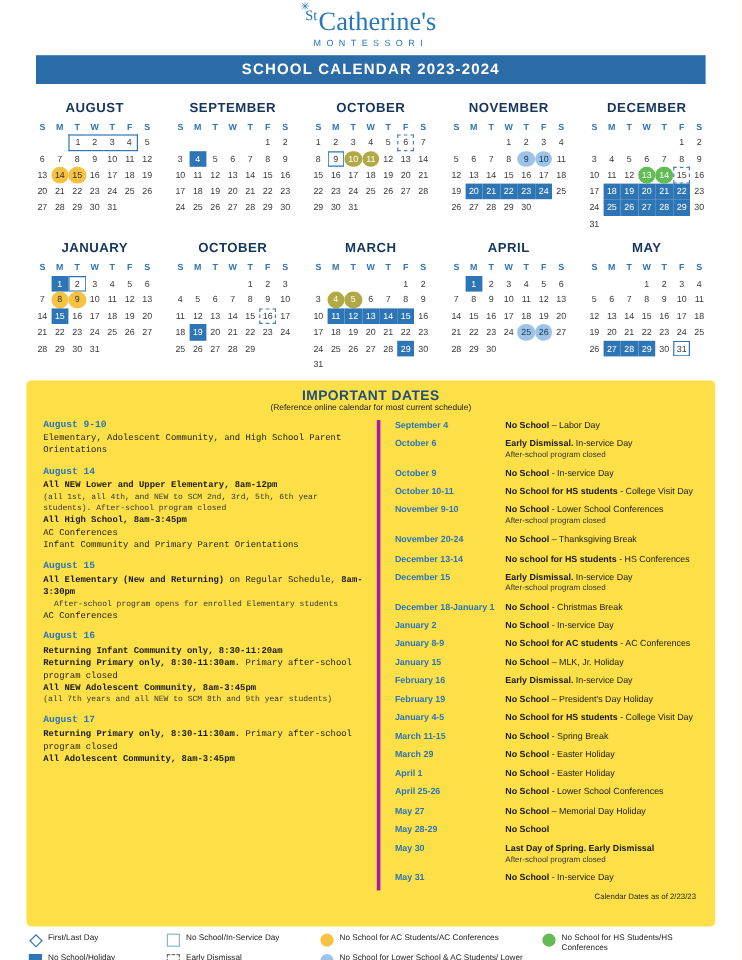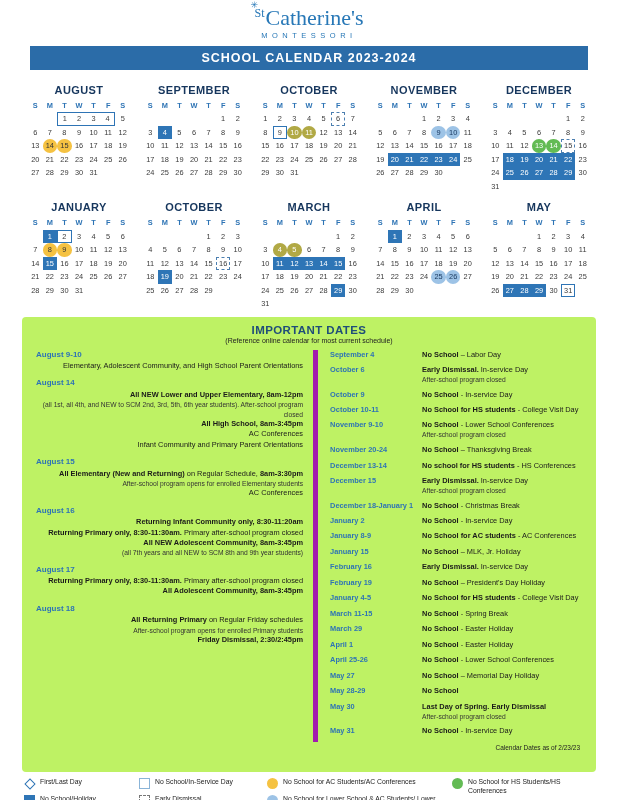--- a/index.html
+++ b/index.html
@@ -27,29 +27,29 @@
   .mk-ac{background:#F5C242;border-radius:50%;color:#333;}
   .mk-ls{background:#9DC3E6;border-radius:50%;color:#16365D;}
   .mk-hs{background:#63BB54;border-radius:50%;color:#fff;}
   .mk-college{background:#B1A945;border-radius:50%;color:#fff;}
   .mk-first::before{content:"";position:absolute;left:50%;top:50%;width:8px;height:8px;
         border:1px solid #2E74B5;transform:translate(-50%,-50%) rotate(45deg);z-index:-1;}
   .mk-boxs{border:1px solid #2E74B5;border-right:none;line-height:11.5px;}
   .mk-boxm{border-top:1px solid #2E74B5;border-bottom:1px solid #2E74B5;line-height:11.5px;}
   .mk-boxe{border:1px solid #2E74B5;border-left:none;line-height:11.5px;}
   
-  .panel{margin:6px 22px 4px;background:#bef264;border-radius:4px;padding:7px 14px 19px;}
+  .panel{margin:6px 22px 4px;background:#fde047;border-radius:4px;padding:7px 14px 19px;}
   .panel-title{text-align:center;font-weight:bold;color:#1F4E79;font-size:11.5px;letter-spacing:0.4px;}
   .panel-sub{text-align:center;font-size:7px;color:#222;margin:1px 0 6px;}
   .cols{display:flex;}
   .col-left{flex:1.06;padding-right:10px;}
-  .col-right{flex:1;border-left:5px solid #a21caf;padding-left:12px;}
-  .sec{margin-bottom:7px;}
+  .col-right{flex:1;border-left:3px solid #a21caf;padding-left:12px;}
+  .sec{margin-bottom:7px;font-family:Liberation Mono, monospace;}
   .sec-date{color:#2E74B5;font-weight:bold;font-size:8px;margin-bottom:2.5px;}
-  .ln{font-size:7.4px;color:#1a1a1a;line-height:1.4;text-align:right;}
+  .ln{font-size:7.4px;color:#1a1a1a;line-height:1.4;}
   .ln.small{font-size:6.7px;color:#333;}
   .ln.indent{padding-left:9px;}
   .b{font-weight:bold;}
   .ent{display:flex;margin-bottom:5.5px;}
   .ent-date{width:92px;flex:none;color:#2E74B5;font-weight:bold;font-size:7.4px;line-height:1.35;}
   .ent-body{flex:1;font-size:7.4px;color:#1a1a1a;line-height:1.35;}
   .ent-sub{font-size:6.7px;color:#333;}
   .asof{text-align:right;font-size:6.5px;color:#222;margin:2px 2px 2px 0;}
   
   .legend{display:flex;margin:6px 24px 0;gap:10px;}
@@ -569,26 +569,20 @@
             <div class="ln"><span class="b">Returning Infant Community only, 8:30-11:20am</span></div>
             <div class="ln"><span class="b">Returning Primary only, 8:30-11:30am.</span><span> Primary after-school program closed</span></div>
             <div class="ln"><span class="b">All NEW Adolescent Community, 8am-3:45pm</span></div>
             <div class="ln small"><span>(all 7th years and all NEW to SCM 8th and 9th year students)</span></div>
           </div>
           <div class="sec">
             <div class="sec-date">August 17</div>
             <div class="ln"><span class="b">Returning Primary only, 8:30-11:30am.</span><span> Primary after-school program closed</span></div>
             <div class="ln"><span class="b">All Adolescent Community, 8am-3:45pm</span></div>
           </div>
-          <div class="sec">
-            <div class="sec-date">August 18</div>
-            <div class="ln"><span class="b">All Returning Primary</span><span> on Regular Friday schedules</span></div>
-            <div class="ln small indent"><span>After-school program opens for enrolled Primary students</span></div>
-            <div class="ln"><span class="b">Friday Dismissal, 2:30/2:45pm</span></div>
-          </div>
         </div>
       <div class="col-right">
           <div class="ent">
             <div class="ent-date">September 4</div>
             <div class="ent-body">
               <div><span class="b">No School</span><span> – Labor Day</span></div>
             </div>
           </div>
           <div class="ent">
             <div class="ent-date">October 6</div>

